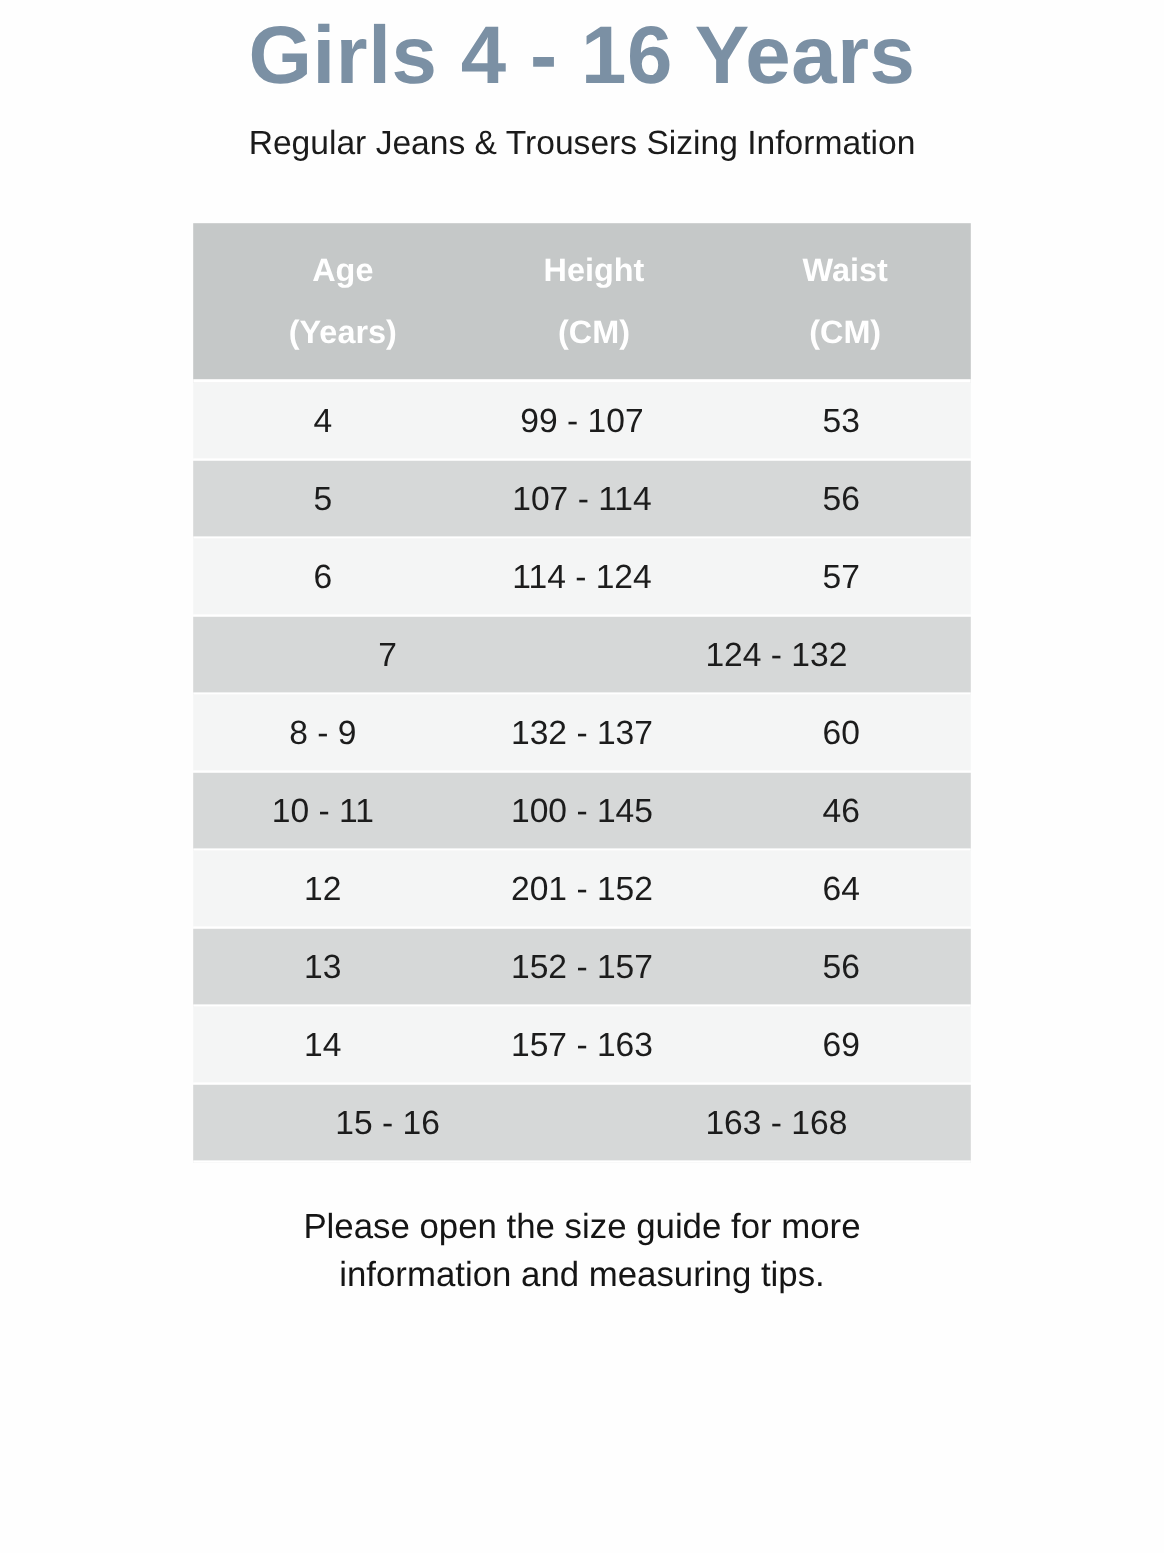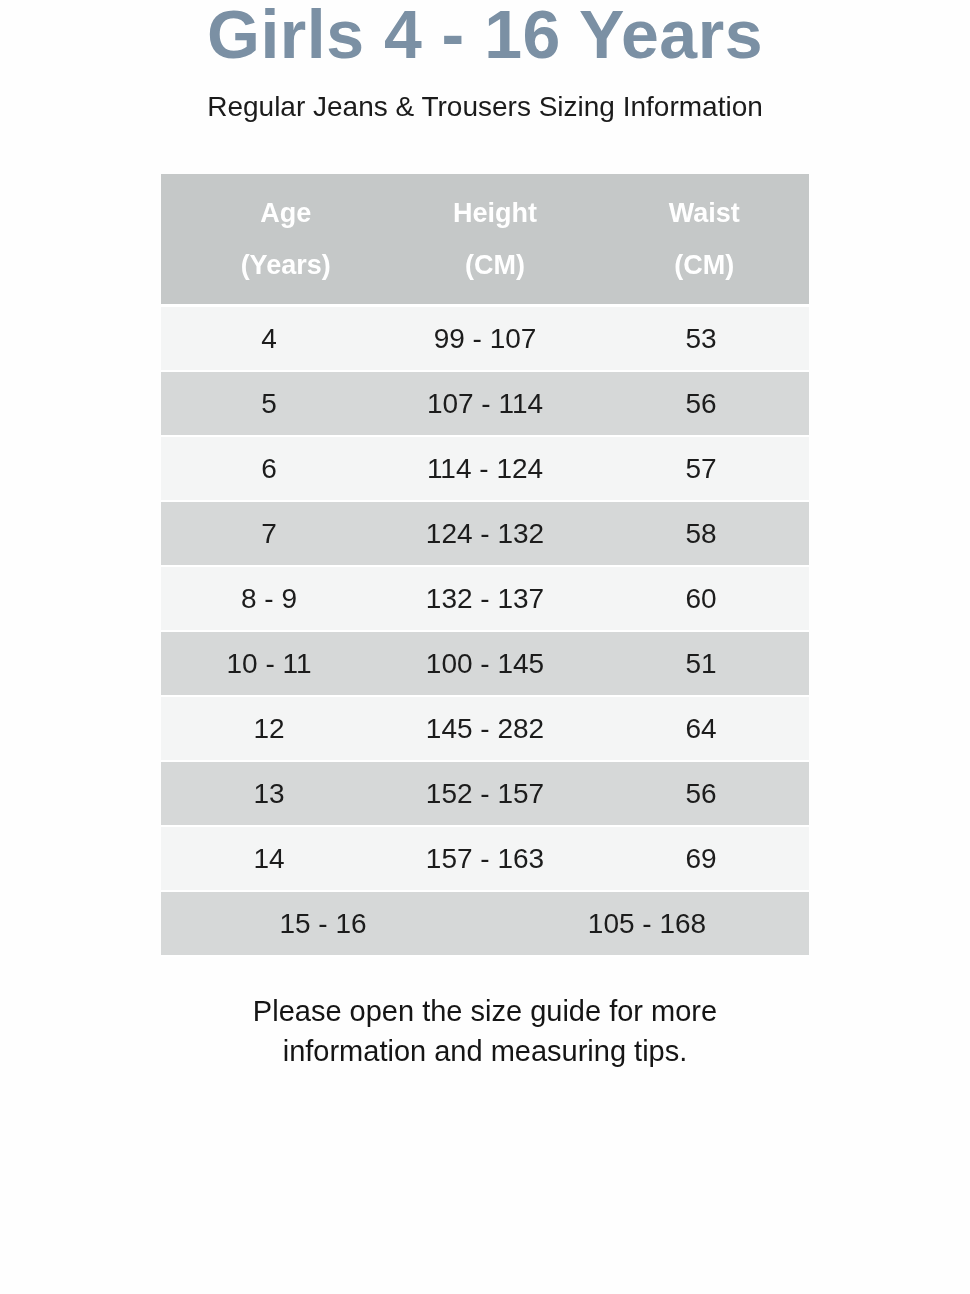--- a/index.html
+++ b/index.html
@@ -9,21 +9,21 @@
     .page {
       position: relative;
       width: 970px;
       height: 1294px;
       margin: 0 auto;
       background: #fefefe;
       overflow: hidden;
     }
 
     .page-title {
-      margin: 0;
+      margin: 12px;
       text-align: center;
       font-size: 68px;
       line-height: 1.0;
       font-weight: bold;
       color: #7b90a4;
       letter-spacing: 0.5px;
     }
 
     .page-subtitle {
       margin-top: 22px;
@@ -124,50 +124,49 @@
         <div class="td">56</div>
       </div>
       <div class="trow">
         <div class="td">6</div>
         <div class="td">114 - 124</div>
         <div class="td">57</div>
       </div>
       <div class="trow">
         <div class="td">7</div>
         <div class="td">124 - 132</div>
-        <div class="td">58</div>
       </div>
       <div class="trow">
         <div class="td">8 - 9</div>
         <div class="td">132 - 137</div>
         <div class="td">60</div>
       </div>
       <div class="trow">
         <div class="td">10 - 11</div>
         <div class="td">100 - 145</div>
-        <div class="td">51</div>
+        <div class="td">46</div>
       </div>
       <div class="trow">
         <div class="td">12</div>
-        <div class="td">145 - 282</div>
+        <div class="td">201 - 152</div>
         <div class="td">64</div>
       </div>
       <div class="trow">
         <div class="td">13</div>
         <div class="td">152 - 157</div>
         <div class="td">56</div>
       </div>
       <div class="trow">
         <div class="td">14</div>
         <div class="td">157 - 163</div>
         <div class="td">69</div>
       </div>
       <div class="trow">
         <div class="td">15 - 16</div>
-        <div class="td">105 - 168</div>
+        <div class="td">163 - 168</div>
       </div>
     </div>
 
   </div>
 
   <div class="footer-note">
     <div>Please open the size guide for more</div>
     <div>information and measuring tips.</div>
   </div>
 

